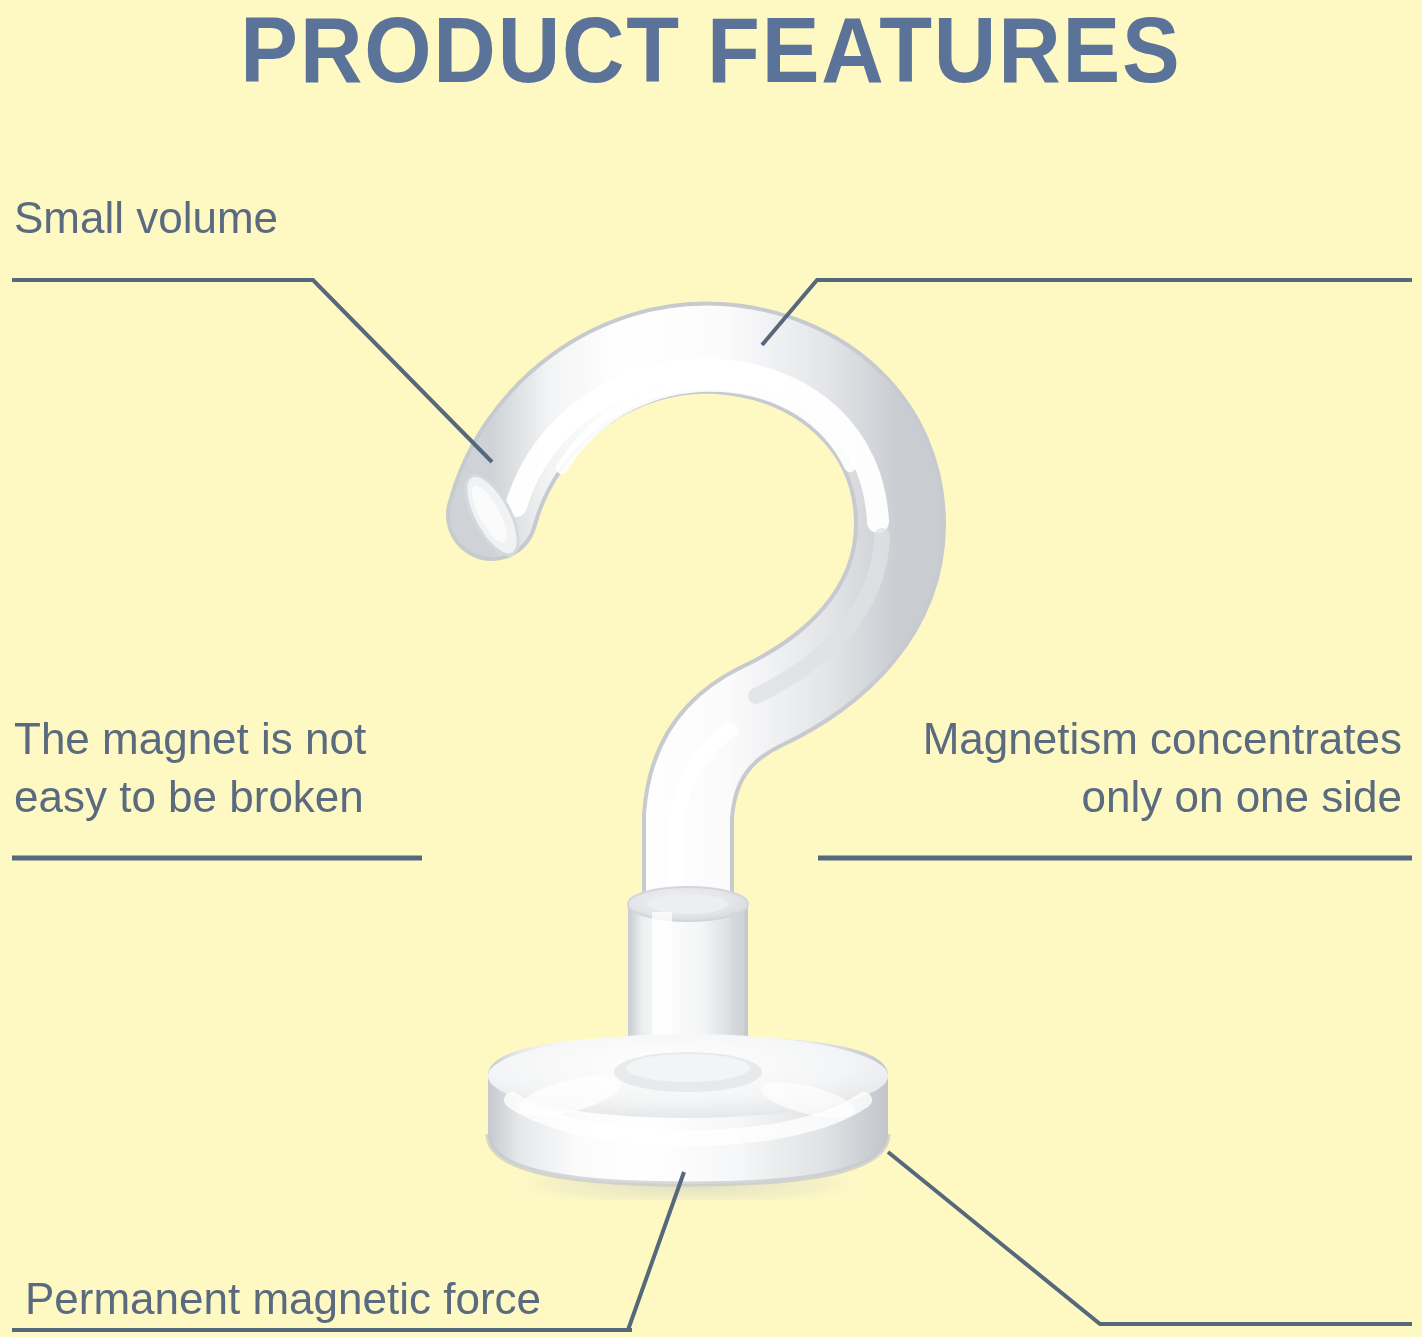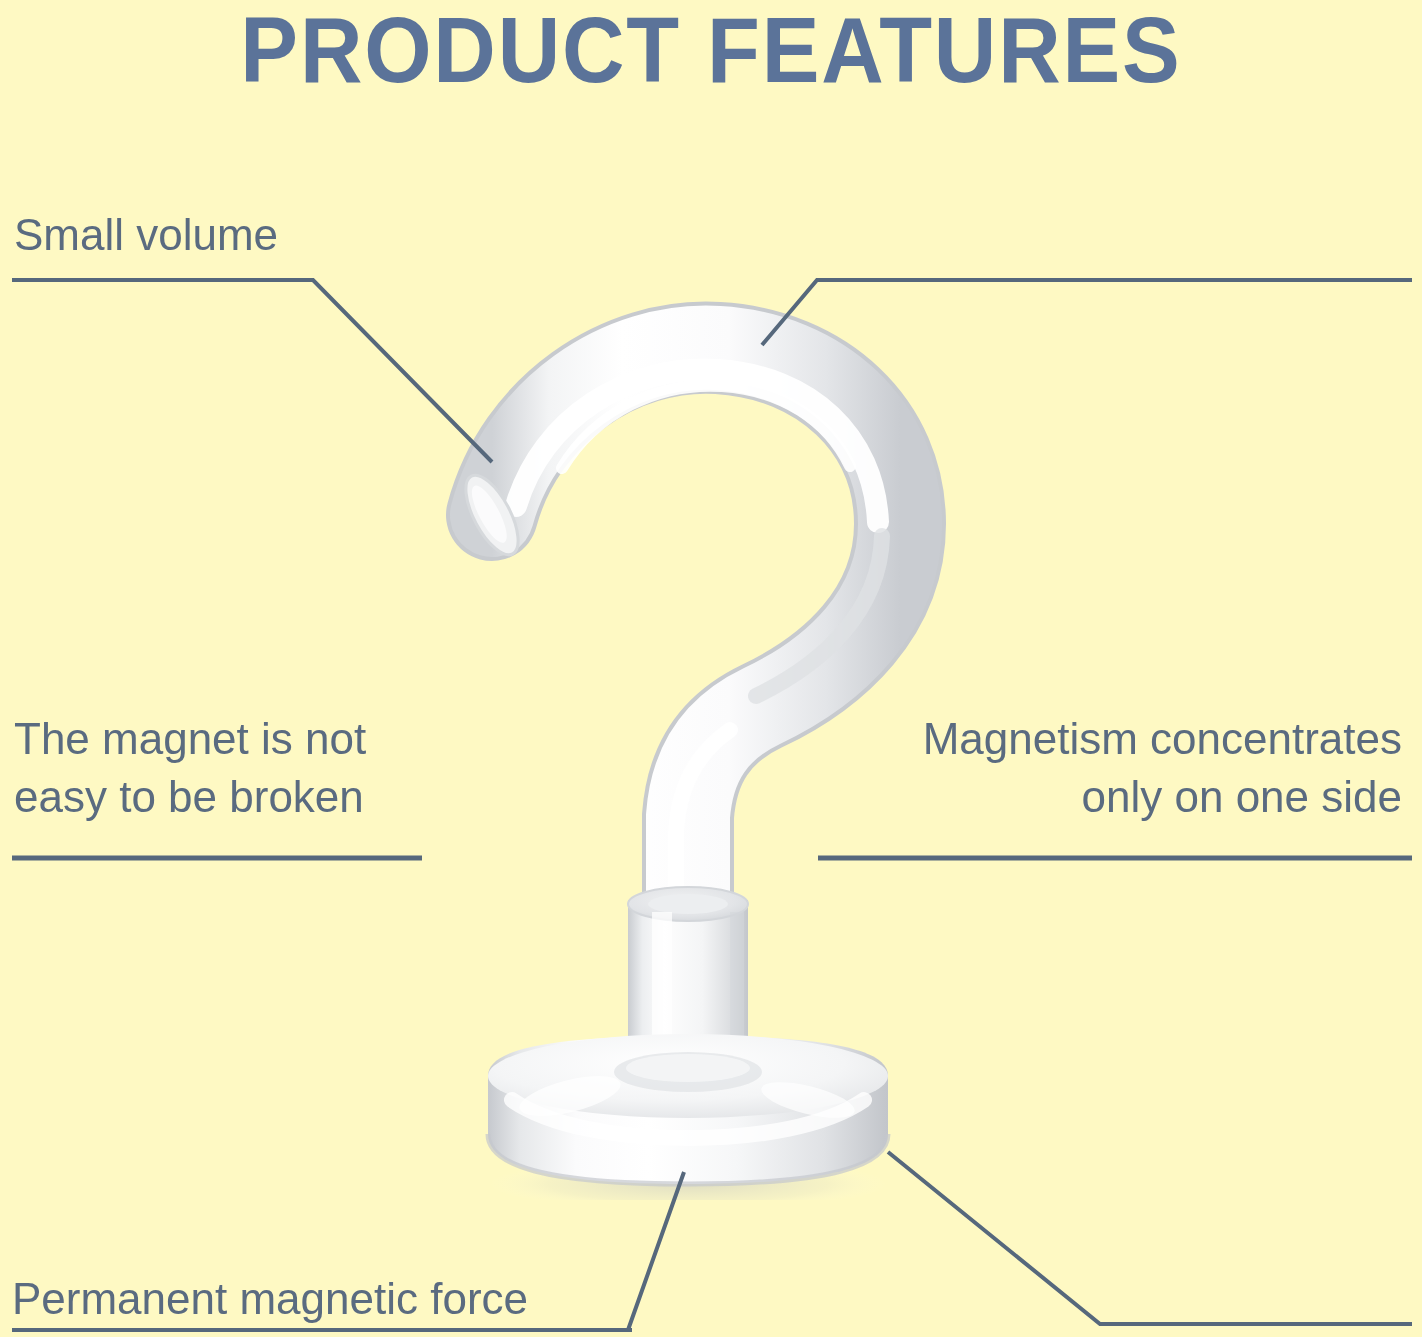--- a/index.html
+++ b/index.html
@@ -40,25 +40,25 @@
     position: absolute;
     color: #5a6b80;
     font-size: 44px;
     line-height: 58px;
     white-space: pre-line;
   }
   .callout.align-right { text-align: right; }
   .callout.align-left  { text-align: left; }
   .callout.align-center{ text-align: center; }
 
-  #label-small-volume       { left: 14px;  top: 206px;  }
+  #label-small-volume       { left: 14px;  top: 189px;  }
   #label-powerful           { right: 28px; top: 206px;  }
   #label-not-broken         { left: 14px;  top: 710px;  }
   #label-concentrates       { right: 20px; top: 710px;  }
-  #label-permanent          { left: 12px;  top: 1270px; }
+  #label-permanent          { left: 25px;  top: 1270px; }
   #label-long-life          { right: 70px; top: 1186px; }
 
   
   #leaders {
     position: absolute;
     left: 0; top: 0;
     width: 1422px;
     height: 1337px;
     pointer-events: none;
   }

